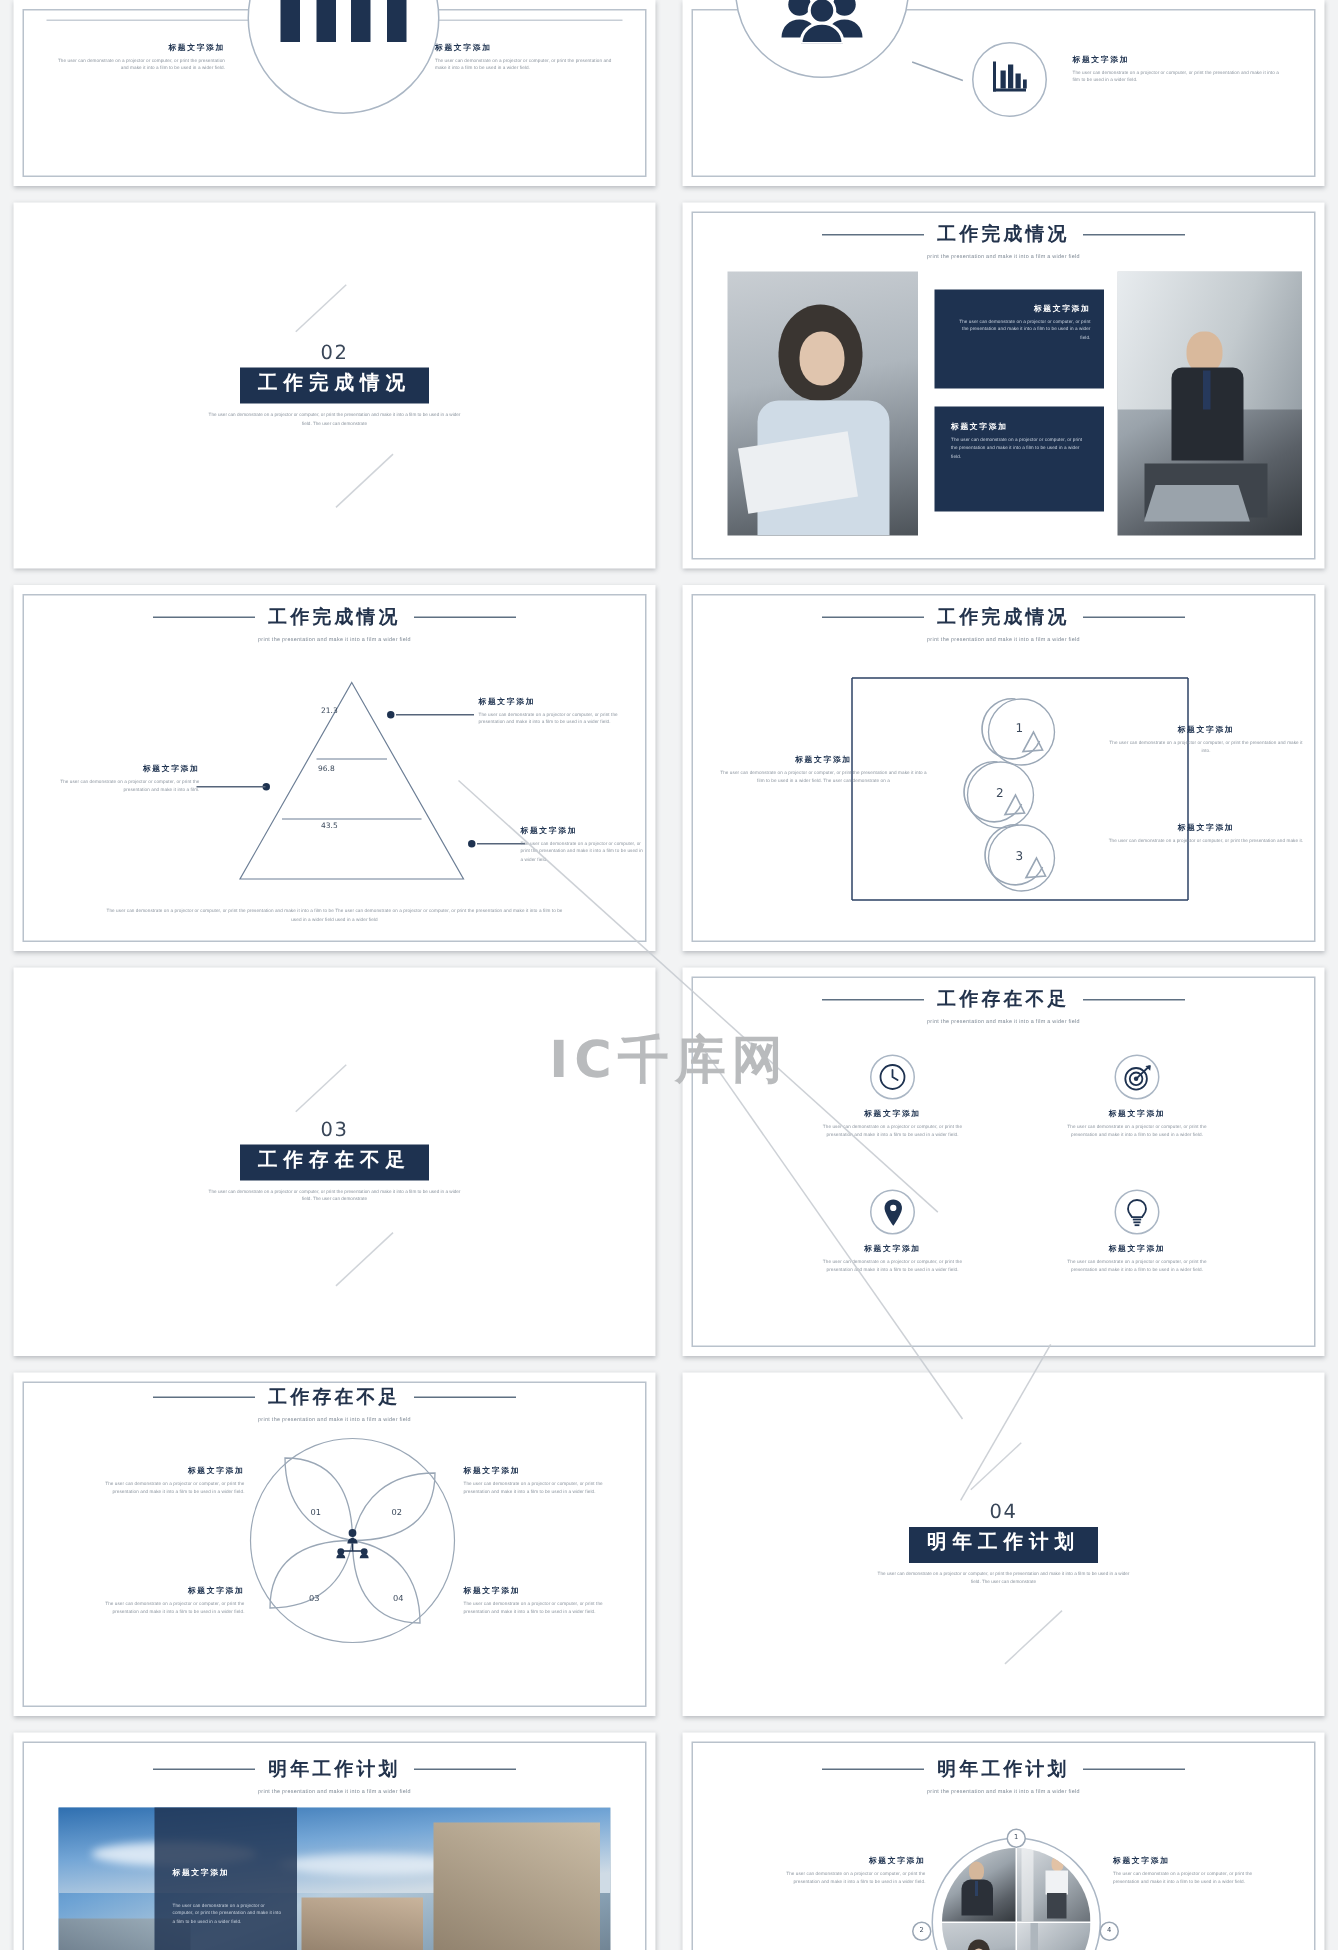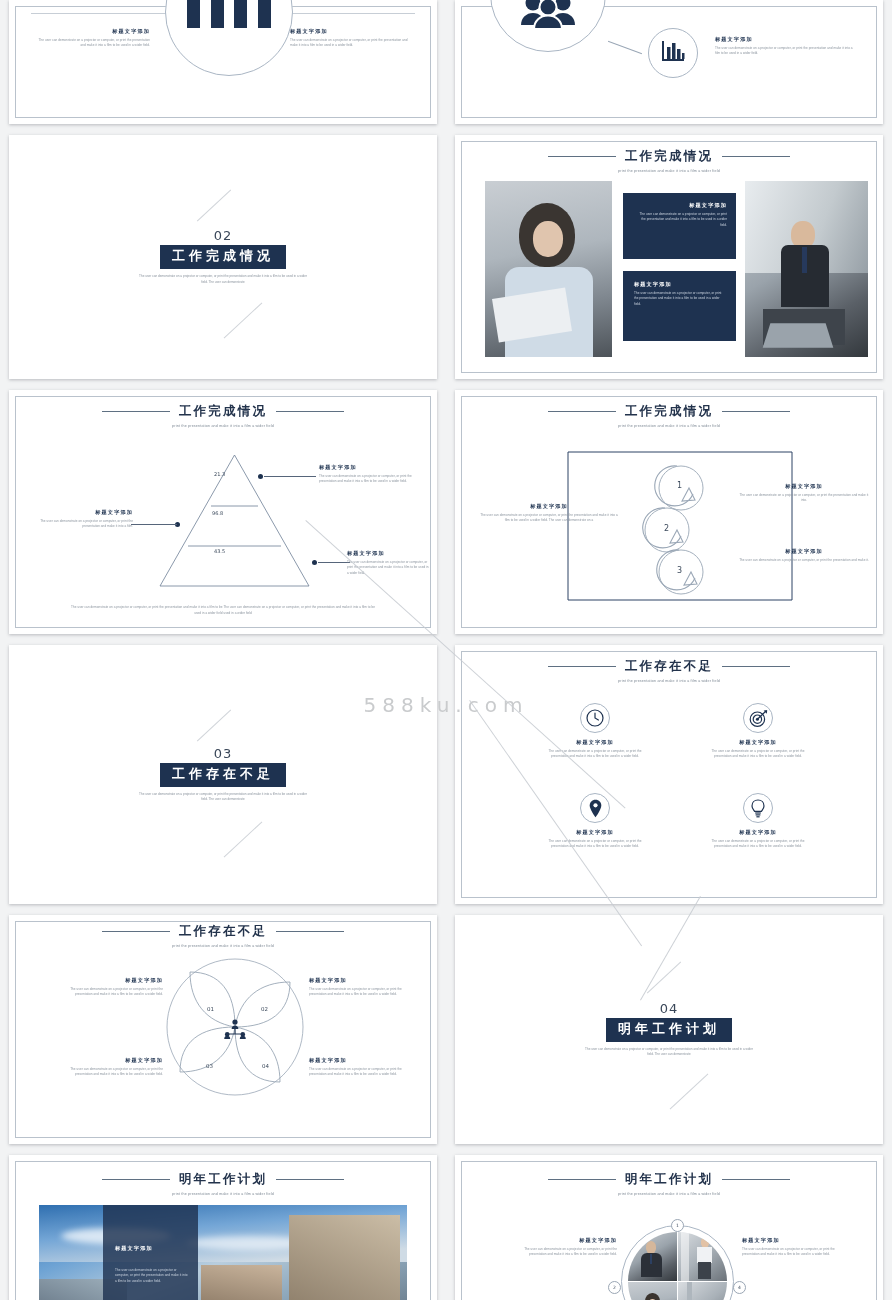--- a/index.html
+++ b/index.html
@@ -548,14 +548,16 @@
     </div>
   </div>
 
 </div>
 
 <div class="diag" style="left:306px;top:520px;width:430px;transform:rotate(42deg);"></div>
 <div class="diag" style="left:470px;top:700px;width:300px;transform:rotate(55deg);"></div>
 <div class="diag" style="left:640px;top:1000px;width:120px;transform:rotate(-60deg);"></div>
 
 <div class="wm">
-  <div class="wm2">588ku.com</div>
+  <div class="wm1">
+    <span>IC</span><span>千库网</span>
+  </div>
 </div>
 
 </body></html>

